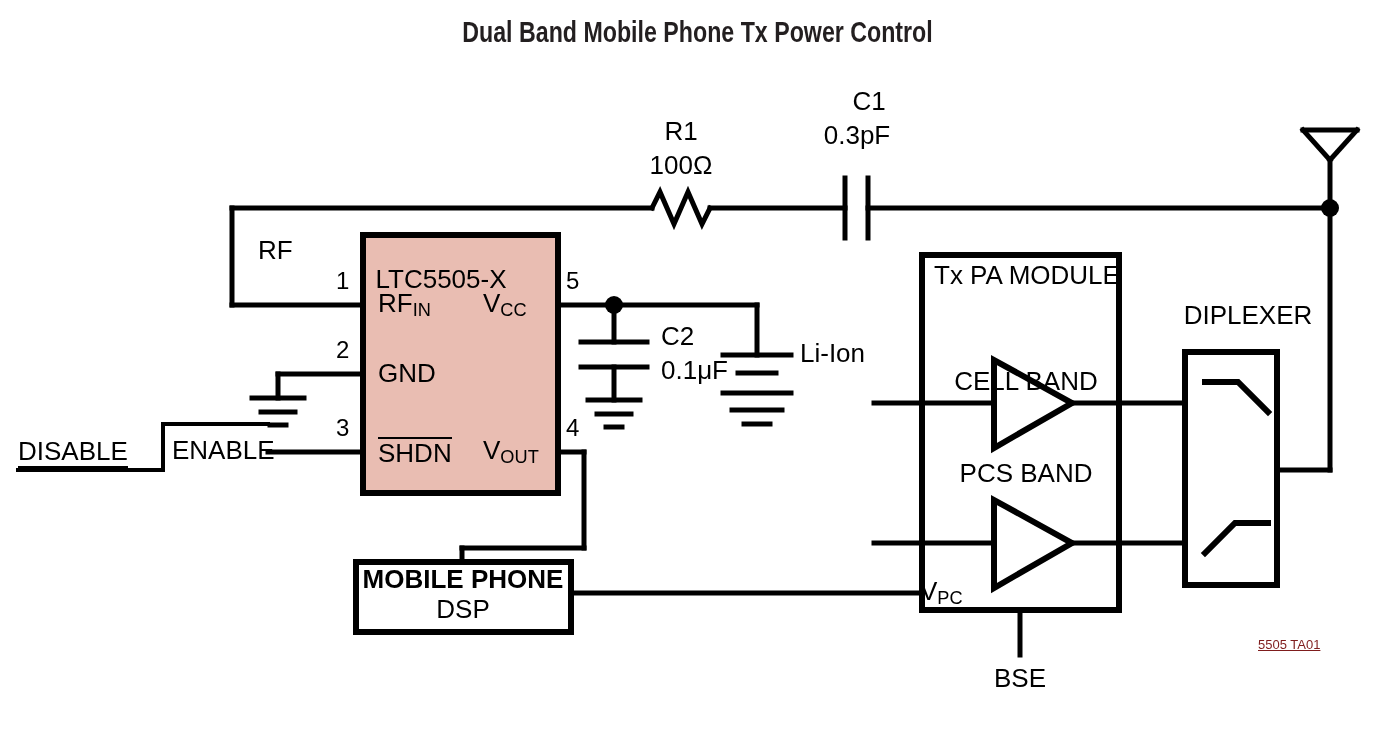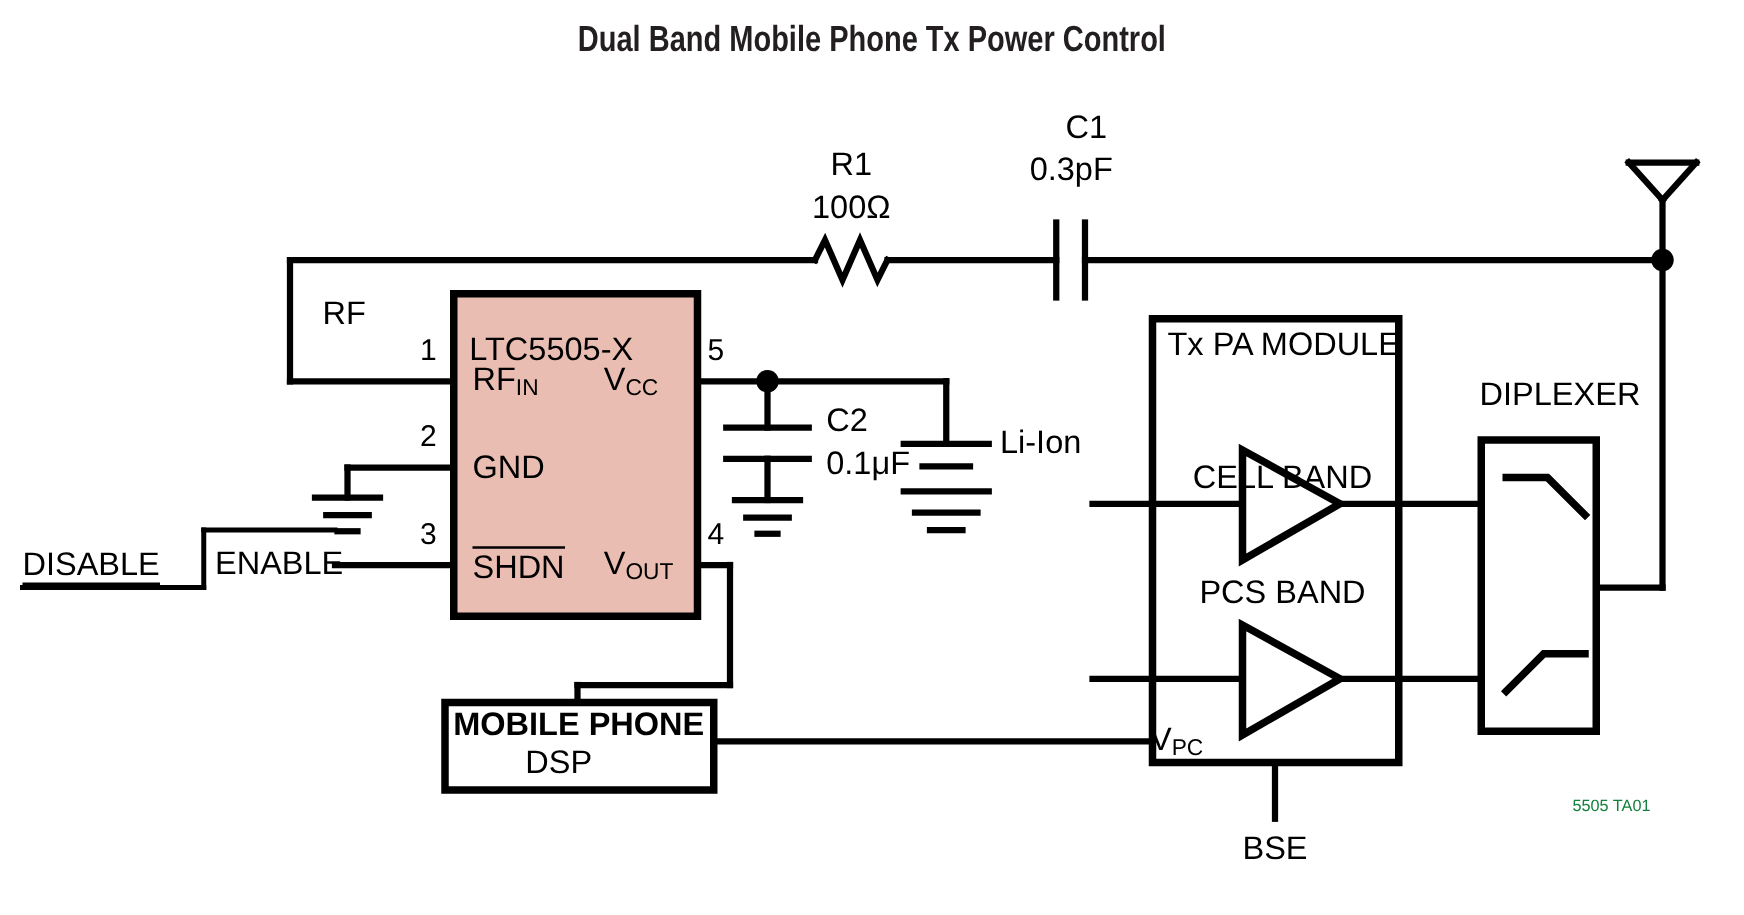--- a/index.html
+++ b/index.html
@@ -9,21 +9,21 @@
   .title{
     position:absolute;left:0;top:16px;width:1395px;text-align:center;
     font-family:"Liberation Sans",sans-serif;
     font-weight:bold;font-size:29px;letter-spacing:0px;
     transform:scaleX(0.80);transform-origin:50% 50%;
     color:#231f20;white-space:nowrap;
   }
   .lbl{position:absolute;white-space:nowrap;color:#000;
        font-family:"Liberation Sans",sans-serif;font-size:26px;line-height:1;}
   .lbl.pin{font-size:24px;}
-  .lbl.tiny{font-size:13px;color:#15803d;}
+  .lbl.tiny{font-size:13px;color:#7f1d1d;text-decoration:underline;}
   .sub{font-size:0.70em;vertical-align:-0.22em;letter-spacing:0px;}
   .ovl{border-top:2.5px solid #000;padding-top:1px;display:inline-block;line-height:1.05;}
   .udl{border-bottom:2.5px solid #000;display:inline-block;line-height:1.12;}
   .ctr{transform:translateX(-50%);}
 </style>
 </head>
 <body>
 
 <div class="title">Dual Band Mobile Phone Tx Power Control</div>
 
@@ -146,21 +146,21 @@
 </div>
 
 <div class="lbl" style="left:18px;top:437px;">
   <span class="udl">DISABLE</span>
 </div>
 <div class="lbl" style="left:172px;top:437px;">
   <span>ENABLE</span>
 </div>
 
 <div class="lbl ctr" style="left:463px;top:566px;font-weight:bold;">MOBILE PHONE</div>
-<div class="lbl ctr" style="left:447px;top:596px;">DSP</div>
+<div class="lbl ctr" style="left:463px;top:596px;">DSP</div>
 
 <div class="lbl" style="left:934px;top:262px;">Tx PA MODULE</div>
 <div class="lbl ctr" style="left:1026px;top:320px;margin-top:48px;">CELL BAND</div>
 <div class="lbl ctr" style="left:1026px;top:460px;">PCS BAND</div>
 <div class="lbl" style="left:920px;top:578px;">
   <span>V</span><span class="sub">PC</span>
 </div>
 
 <div class="lbl ctr" style="left:1020px;top:665px;">BSE</div>
 

